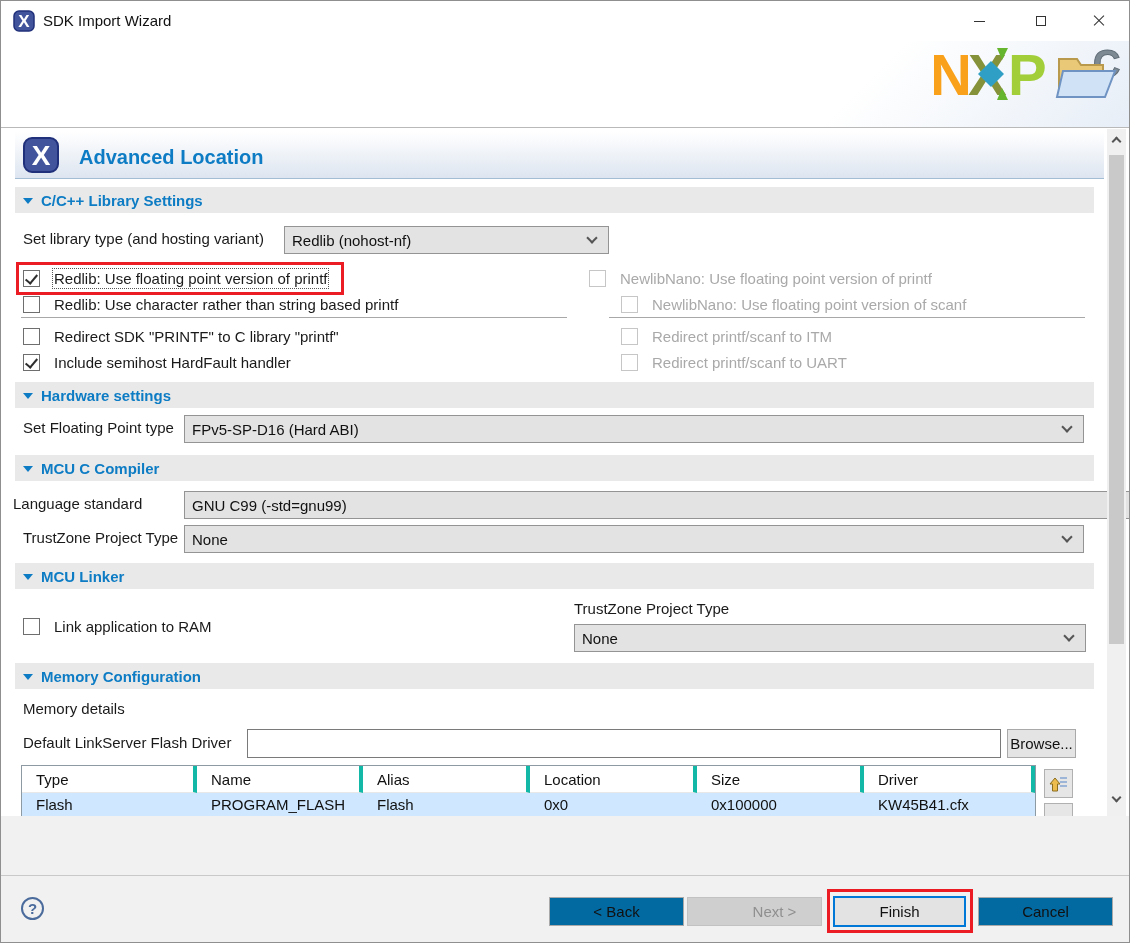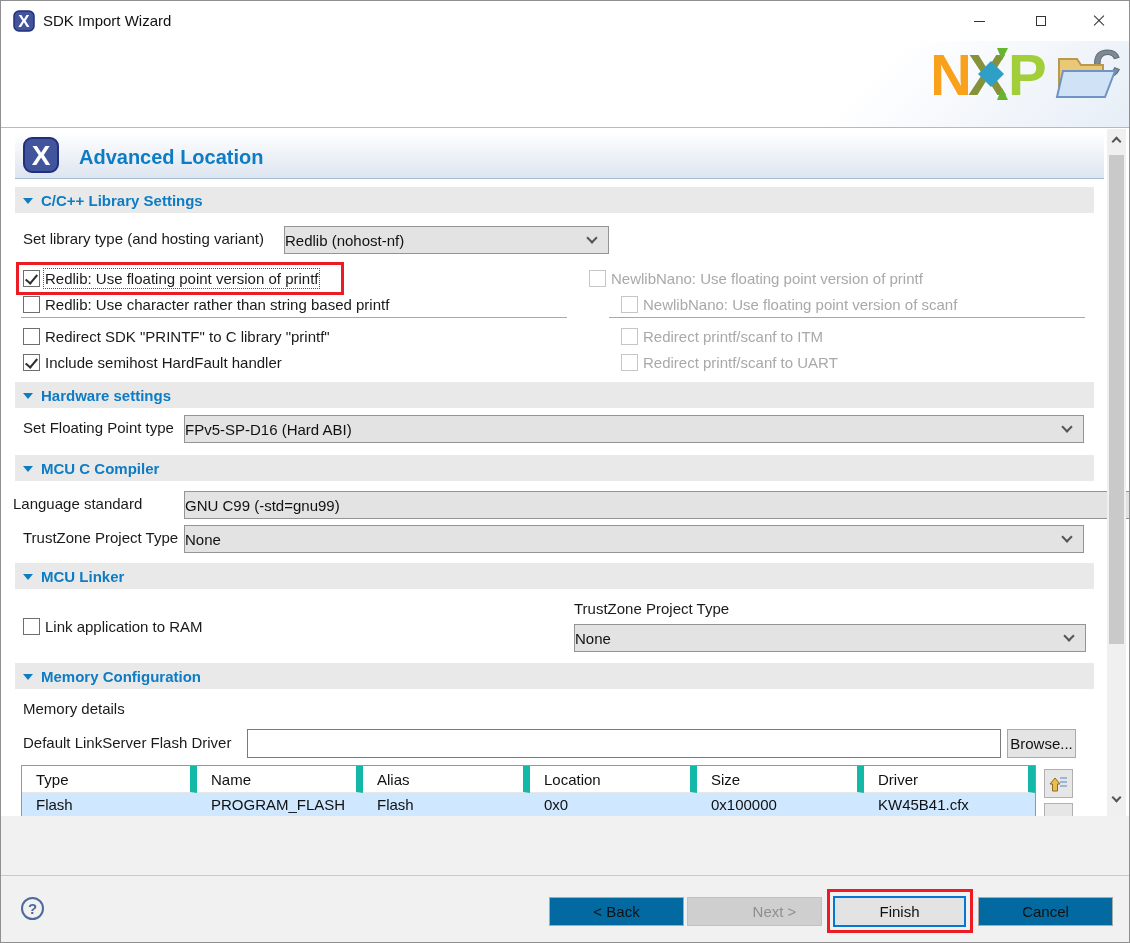--- a/index.html
+++ b/index.html
@@ -38,48 +38,48 @@
   .section-bar { left:14px; width:1079px; height:26px; background:#e9e9e9;
                  display:flex; align-items:center; }
   .tri { width:0; height:0; margin:2px 8px 0 8px;
          border-left:5px solid transparent; border-right:5px solid transparent;
          border-top:6px solid #0d7cc4; }
   .section-title { font-size:15px; font-weight:bold; color:#0d7cc4; }
 
   
   .combo { height:28px; background:#e3e3e3; border:1px solid #949494;
            display:flex; align-items:center; }
-  .combo .txt { font-size:15px; color:#111; flex:1;
+  .combo .txt { font-size:15px; color:#111; padding-left:7px; flex:1;
                 white-space:nowrap; overflow:hidden; }
   .chev-down { width:8px; height:8px; border-right:2px solid #555;
                border-bottom:2px solid #555; transform:rotate(45deg);
                margin-right:12px; margin-top:-4px; flex:none; }
 
   
   .cb { display:flex; align-items:center; height:22px; cursor:default; }
   .box { width:17px; height:17px; background:#fff; border:1px solid #6e6e6e;
          position:relative; flex:none; }
   .box.checked::after { content:""; position:absolute; left:4px; top:1px;
          width:5px; height:10px; border-right:2px solid #2e2e2e;
          border-bottom:2px solid #2e2e2e; transform:rotate(40deg); }
   .box.disabled { border-color:#c6c6c6; }
-  .cb-text { font-size:15px; color:#1a1a1a; margin-left:5px; white-space:nowrap; }
+  .cb-text { font-size:15px; color:#1a1a1a; margin-left:14px; white-space:nowrap; }
   .cb-text.disabled { color:#a9a9a9; }
   .focus-dotted { outline:1px dotted #555; outline-offset:1px; }
 
   .divider { height:0; border-top:1px solid #a8a8a8; }
 
   .text-input { background:#fff; border:1px solid #7a7a7a; font-size:15px;
                 padding:0 6px; font-family:"Liberation Sans", sans-serif; }
 
   
   .mtable { left:20px; top:637px; width:1015px; background:#fff;
             border:1px solid #8e9aa3; font-size:15px; color:#111; }
   .trow { display:flex; }
-  .thead .tcell { border-right:7px solid #14b8a6; border-bottom:1px solid #e8e8e8;
+  .thead .tcell { border-right:4px solid #14b8a6; border-bottom:1px solid #e8e8e8;
                   height:27px; line-height:27px; }
   .tbody-row { background:#cfe8ff; }
   .tbody-row .tcell { height:25px; line-height:23px; }
   .tcell { padding-left:14px; white-space:nowrap; overflow:hidden; flex:none; }
   .c0{width:175px}.c1{width:166px}.c2{width:167px}.c3{width:167px}.c4{width:167px}.c5{flex:1 !important}
 
   .side-btn { left:1043px; width:29px; height:29px; background:#e6e6e6;
               border:1px solid #b0b0b0; display:flex; align-items:center; justify-content:center; }
 
   

